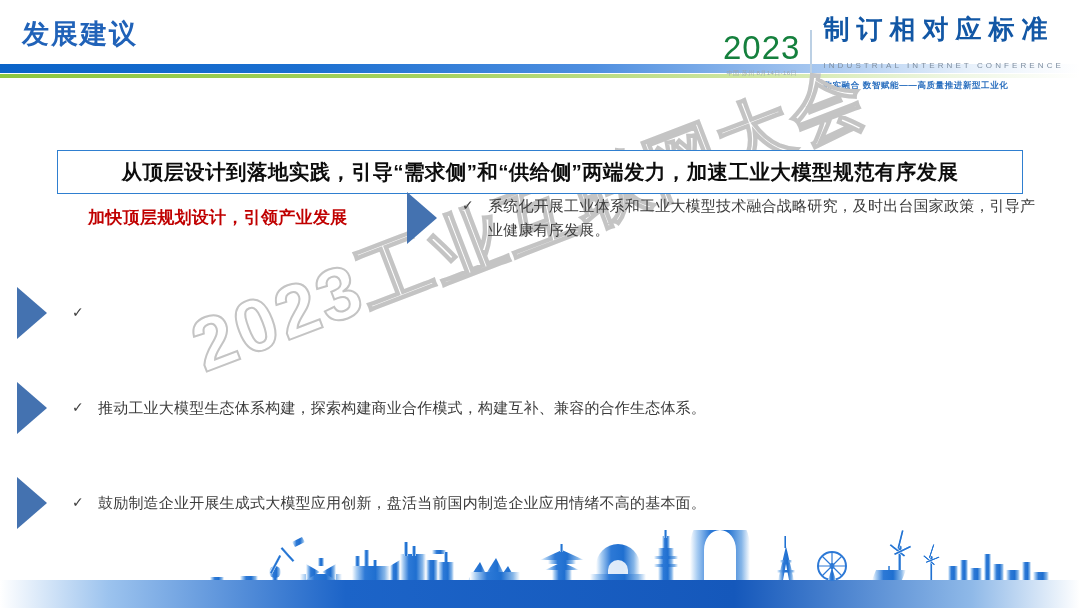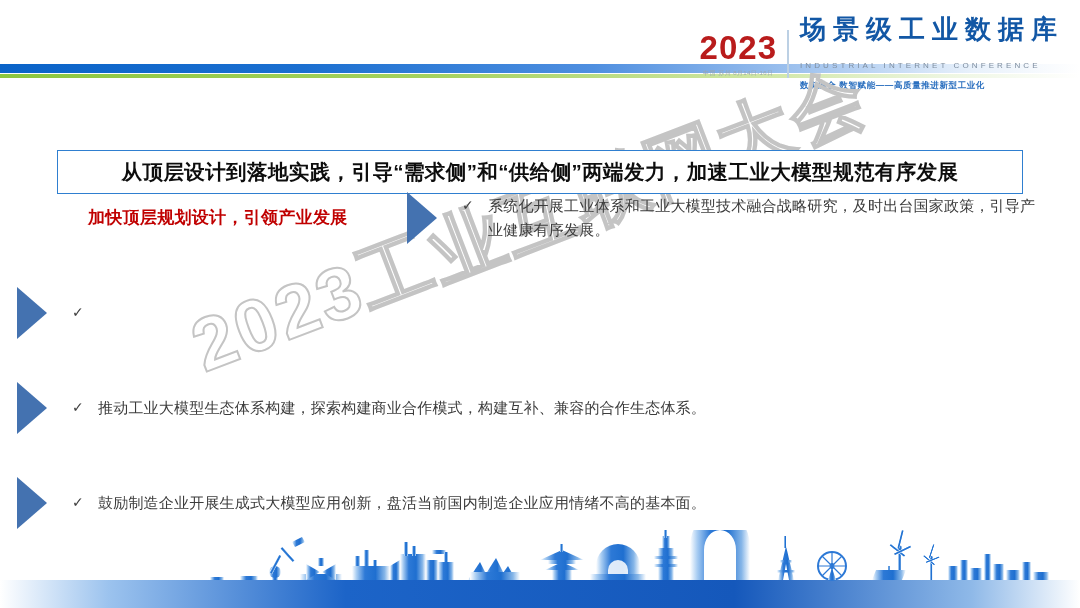--- a/index.html
+++ b/index.html
@@ -63,22 +63,22 @@
   }
   #logo-left {
     display: flex;
     flex-direction: column;
     justify-content: center;
     align-items: center;
     padding-right: 10px;
   }
   #logo-year {
     font-size: 33px;
-    font-weight: 700;
-    color: #b91c1c;
+    font-weight: 400;
+    color: #15803d;
     line-height: 1;
     letter-spacing: 1px;
   }
   #logo-subinfo {
     font-size: 6px;
     color: #9aa6b0;
     letter-spacing: 0.4px;
     margin-top: 5px;
     white-space: nowrap;
   }
@@ -227,31 +227,32 @@
     z-index: 1;
   }
   #footer svg { display: block; }
 </style>
 </head>
 <body>
 
 <div id="slide">
 
   <div id="header">
+    <div id="slide-title">发展建议</div>
     <div id="header-rule-blue"></div>
     <div id="header-rule-green"></div>
 
     <div id="conf-logo">
       <div id="logo-left">
         <div id="logo-year">2023</div>
         <div id="logo-subinfo">中国·苏州  8月14日-16日</div>
       </div>
       <div id="logo-divider"></div>
       <div id="logo-right">
-        <div id="logo-main-cn">场景级工业数据库</div>
+        <div id="logo-main-cn">制订相对应标准</div>
         <div id="logo-main-en">INDUSTRIAL INTERNET CONFERENCE</div>
         <div id="logo-slogan">数实融合  数智赋能——高质量推进新型工业化</div>
       </div>
     </div>
   </div>
 
   <div id="watermark">2023工业互联网大会</div>
 
   <div id="banner">
     <div id="banner-text">从顶层设计到落地实践，引导“需求侧”和“供给侧”两端发力，加速工业大模型规范有序发展</div>

